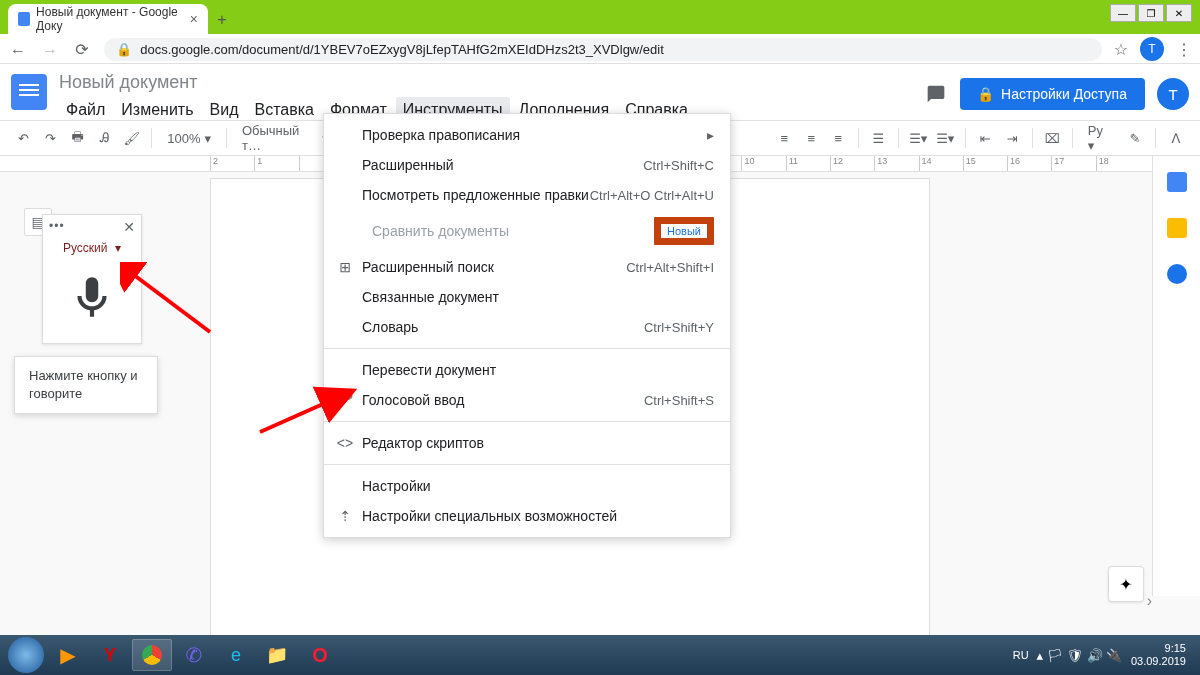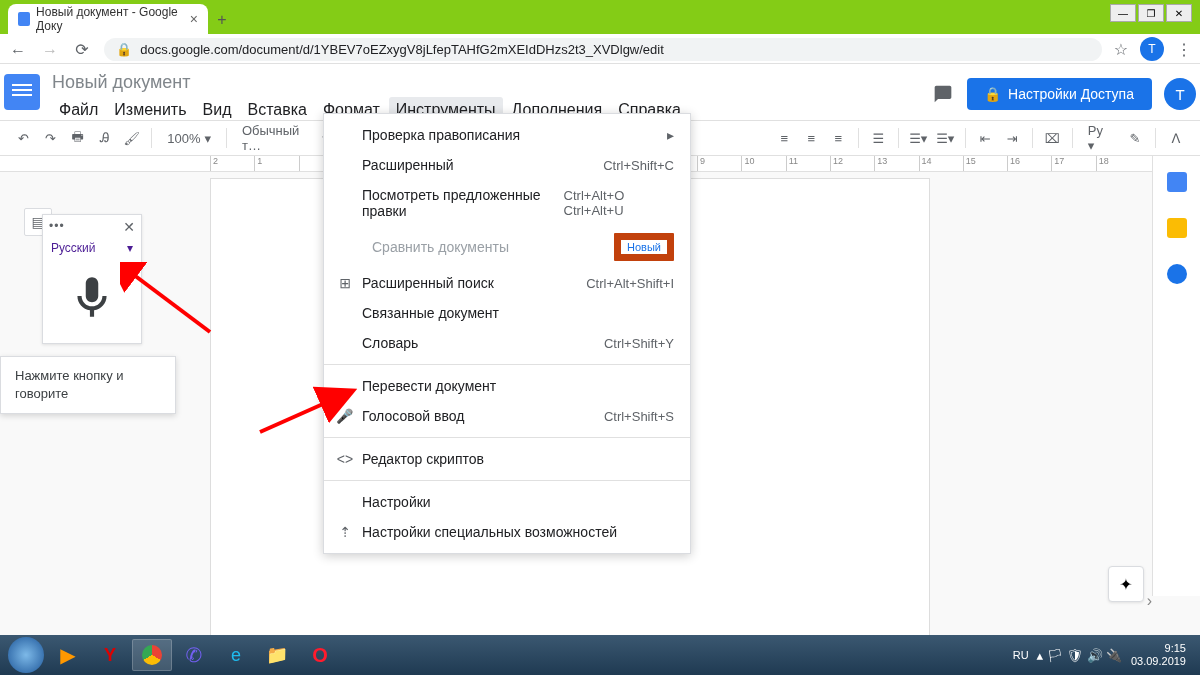--- a/index.html
+++ b/index.html
@@ -19,21 +19,21 @@
 .nav-btn { color: #5f6368; font-size: 16px; cursor: pointer; width: 20px; text-align: center; }
 .nav-btn.disabled { color: #bbb; }
 .url-box { flex: 1; display: flex; align-items: center; gap: 8px; padding: 4px 12px; border-radius: 14px; background: #f1f3f4; font-size: 13px; color: #5f6368; }
 .lock-icon { color: #5f6368; }
 .url-text { color: #202124; }
 .star-icon { color: #5f6368; cursor: pointer; }
 .avatar-sm { width: 24px; height: 24px; border-radius: 50%; background: #1a73e8; color: #fff; display: flex; align-items: center; justify-content: center; font-size: 12px; }
 .more-icon { color: #5f6368; font-size: 16px; cursor: pointer; }
 
 
-.docs-header { height: 56px; display: flex; align-items: flex-start; padding: 6px 4px 0; }
+.docs-header { height: 56px; display: flex; align-items: flex-start; padding: 6px 11px 0; }
 .docs-logo { width: 36px; height: 36px; background: #4285f4; border-radius: 4px; margin-right: 12px; margin-top: 4px; position: relative; }
 .docs-logo::after { content: ''; position: absolute; left: 8px; right: 8px; top: 10px; height: 2px; background: #fff; box-shadow: 0 5px 0 #fff, 0 10px 0 #fff; }
 .docs-title-area { flex: 1; }
 .docs-title { font-size: 18px; color: #80868b; padding: 2px 0; }
 .menu-bar { display: flex; gap: 2px; font-size: 16px; color: #202124; margin-top: 2px; }
 .menu-item { padding: 4px 7px; cursor: pointer; border-radius: 3px; }
 .menu-item.active { background: #e8eaed; }
 .header-right { display: flex; align-items: center; gap: 12px; margin-top: 8px; }
 .comment-icon { width: 24px; height: 24px; color: #5f6368; cursor: pointer; display: flex; align-items: center; justify-content: center; }
 .share-btn { background: #1a73e8; color: #fff; padding: 8px 18px; border-radius: 4px; font-size: 14px; border: none; cursor: pointer; display: flex; align-items: center; gap: 6px; }
@@ -54,30 +54,30 @@
 
 .canvas { position: relative; height: 480px; background: #f9f9f9; overflow: hidden; }
 .page { position: absolute; left: 210px; top: 6px; width: 720px; height: 900px; background: #fff; border: 1px solid #ddd; }
 .cursor { position: absolute; left: 293px; top: 105px; width: 1px; height: 16px; background: #000; }
 
 
 .voice-widget { position: absolute; left: 42px; top: 42px; width: 100px; background: #fff; border: 1px solid #dadce0; box-shadow: 0 1px 3px rgba(0,0,0,0.1); }
 .voice-header { display: flex; justify-content: space-between; padding: 4px 6px; }
 .voice-dots { color: #5f6368; letter-spacing: 1px; font-size: 12px; }
 .voice-close { color: #5f6368; font-size: 14px; cursor: pointer; }
-.voice-lang { padding: 2px 8px; font-size: 12px; color: #4c1d95; display: flex; align-items: center; justify-content: space-between; }
+.voice-lang { padding: 2px 20px; font-size: 12px; color: #7f1d1d; display: flex; align-items: center; justify-content: space-between; }
 .voice-mic { padding: 16px 0 20px; display: flex; justify-content: center; }
 .mic-svg { width: 50px; height: 50px; fill: #3c4043; }
 
 .outline-btn { position: absolute; left: 24px; top: 36px; width: 28px; height: 28px; border: 1px solid #dadce0; border-radius: 2px; background: #fff; display: flex; align-items: center; justify-content: center; color: #5f6368; font-size: 14px; }
 
-.tooltip { position: absolute; left: 0; top: 184px; background: #fff; border: 1px solid #dadce0; box-shadow: 0 2px 6px rgba(0,0,0,0.15); padding: 10px 14px; font-size: 13px; color: #3c4043; width: 176px; line-height: 1.4; }
-
-
-.dropdown { position: absolute; left: 323px; top: 113px; width: 368px; background: #fff; box-shadow: 0 2px 10px rgba(0,0,0,0.2); border: 1px solid #dadce0; padding: 6px 0; z-index: 100; }
+.tooltip { position: absolute; left: 14px; top: 184px; background: #fff; border: 1px solid #dadce0; box-shadow: 0 2px 6px rgba(0,0,0,0.15); padding: 10px 14px; font-size: 13px; color: #3c4043; width: 144px; line-height: 1.4; }
+
+
+.dropdown { position: absolute; left: 323px; top: 113px; width: 408px; background: #fff; box-shadow: 0 2px 10px rgba(0,0,0,0.2); border: 1px solid #dadce0; padding: 6px 0; z-index: 100; }
 .dd-item { display: flex; align-items: center; padding: 7px 16px 7px 38px; font-size: 14px; color: #202124; cursor: pointer; position: relative; }
 .dd-item.disabled { color: #9aa0a6; cursor: default; padding-left: 48px; }
 .dd-icon { position: absolute; left: 12px; width: 18px; text-align: center; color: #5f6368; }
 .dd-shortcut { margin-left: auto; color: #5f6368; font-size: 13px; }
 .dd-arrow { margin-left: auto; color: #5f6368; }
 .dd-badge { margin-left: auto; border: 7px solid #c2410c; color: #1a73e8; font-size: 11px; padding: 1px 6px; border-radius: 1px; }
 .dd-sep { height: 1px; background: #e0e0e0; margin: 6px 0; }
 
 
 .arrow { position: absolute; pointer-events: none; z-index: 200; }

